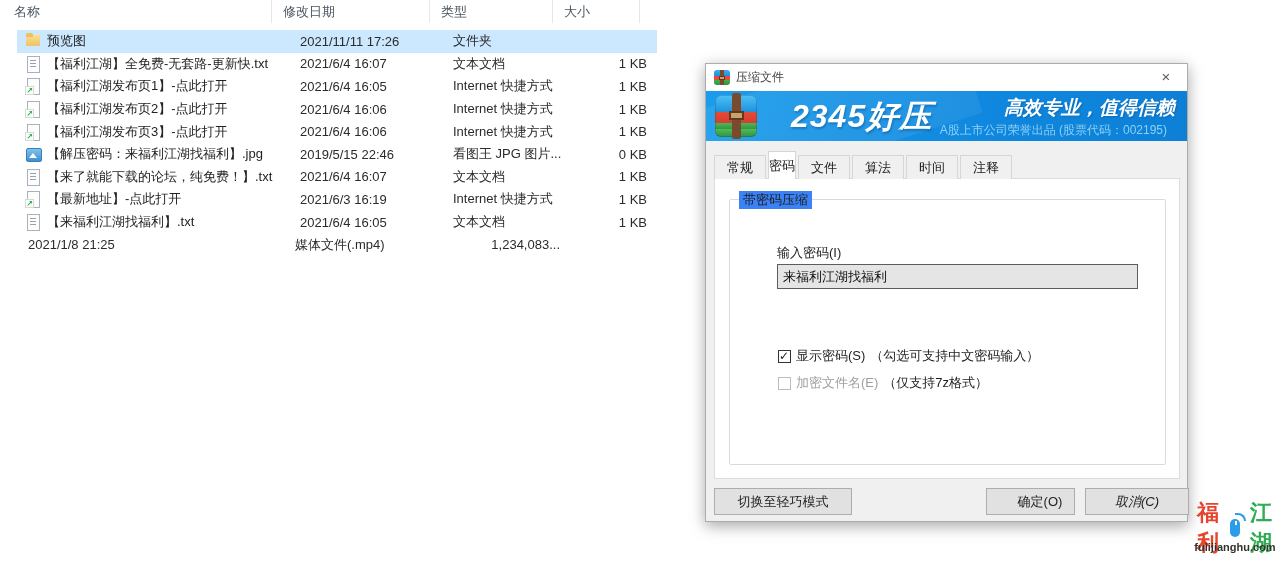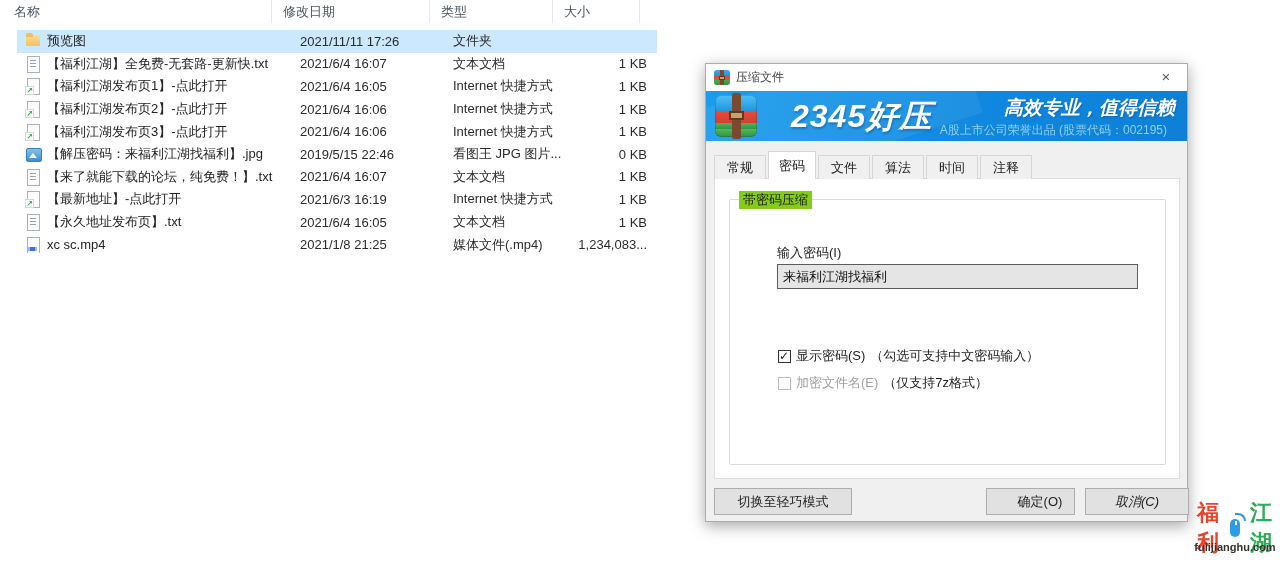--- a/index.html
+++ b/index.html
@@ -66,27 +66,27 @@
   .ziplogo .buckle { position:absolute; left:14px; top:16px; width:15px; height:9px; background:#caa268; border:2px solid #5f3a22; }
   .brandtext { position:absolute; left:58px; top:4px; font-size:32px; font-weight:bold; font-style:italic;
     color:#fff; letter-spacing:1px; text-shadow:1px 2px 2px rgba(0,60,120,.35);margin-left:27px; }
   .tagline { position:absolute; right:12px; top:4px; font-size:19px; font-weight:bold; font-style:italic;
     color:#fff; text-shadow:1px 1px 2px rgba(0,60,120,.35); white-space:nowrap; }
   .subtitle { position:absolute; right:20px; top:31px; font-size:12px; color:#8ed0f4; white-space:nowrap; }
 
   .tabs { position:absolute; left:8px; top:87px; height:28px; display:flex; align-items:flex-end; z-index:3; }
   .tab { height:24px; line-height:23px; padding:0 12px; font-size:13px; color:#222;
     border:1px solid #d6d6d6; border-bottom:none; background:#f0f0f0; margin-right:2px; cursor:pointer; }
-  .tab.active { height:28px; line-height:27px; background:#fff; padding:0 10px; position:relative; z-index:4; }
+  .tab.active { height:28px; line-height:27px; background:#fff; padding:0 0; position:relative; z-index:4; }
 
   .panel { position:absolute; left:8px; top:114px; width:466px; height:301px; background:#fff;
     border:1px solid #dcdcdc; z-index:2; }
   .groupbox { position:absolute; left:14px; top:20px; width:437px; height:266px;
     border:1px solid #dadada; border-radius:2px; }
-  .grouplabel { position:absolute; left:9px; top:-9px; background:#84cc16; padding:0 4px; font-size:13px; color:#1d1d1d; }
+  .grouplabel { position:absolute; left:9px; top:-9px; background:#3b82f6; padding:0 4px; font-size:13px; color:#1d1d1d; }
   .pwlabel { position:absolute; left:47px; top:44px; font-size:13px; color:#1d1d1d; }
   .pwinput { position:absolute; left:47px; top:64px; width:361px; height:25px; border:1px solid #5c5c5c;
     background:#e5e5e5; font-size:13px; padding:0 5px; color:#111; font-family:inherit; outline:none; }
   .checkrow { position:absolute; left:48px; display:flex; align-items:center; gap:5px; font-size:13px; color:#1d1d1d; }
   .checkrow.r1 { top:147px; }
   .checkrow.r2 { top:174px; }
   .cbox { width:13px; height:13px; border:1px solid #333; background:#fff; position:relative; flex:0 0 13px; }
   .cbox.checked::after { content:"✓"; position:absolute; left:0px; top:-2px; font-size:12px; font-weight:bold; color:#1a1a1a; }
   .cbox.disabled { border-color:#bdbdbd; }
   .lbl-disabled { color:#9f9f9f; }
@@ -207,32 +207,28 @@
             <span>【最新地址】-点此打开</span>
           </div>
         <div class="cell-date">2021/6/3 16:19</div>
         <div class="cell-type">Internet 快捷方式</div>
         <div class="cell-size">1 KB</div>
       </div>
 
       <div class="row">
         <div class="cell-name">
             <span class="icon16 pagebase ic-txt"></span>
-            <span>【永久地址发布页】.txt</span>
+            <span>【来福利江湖找福利】.txt</span>
           </div>
         <div class="cell-date">2021/6/4 16:05</div>
         <div class="cell-type">文本文档</div>
         <div class="cell-size">1 KB</div>
       </div>
 
       <div class="row">
-        <div class="cell-name">
-            <span class="icon16 pagebase ic-media"></span>
-            <span>xc sc.mp4</span>
-          </div>
         <div class="cell-date">2021/1/8 21:25</div>
         <div class="cell-type">媒体文件(.mp4)</div>
         <div class="cell-size">1,234,083...</div>
       </div>
 
     </div>
   </div>
 
   <div class="dialog">
 

